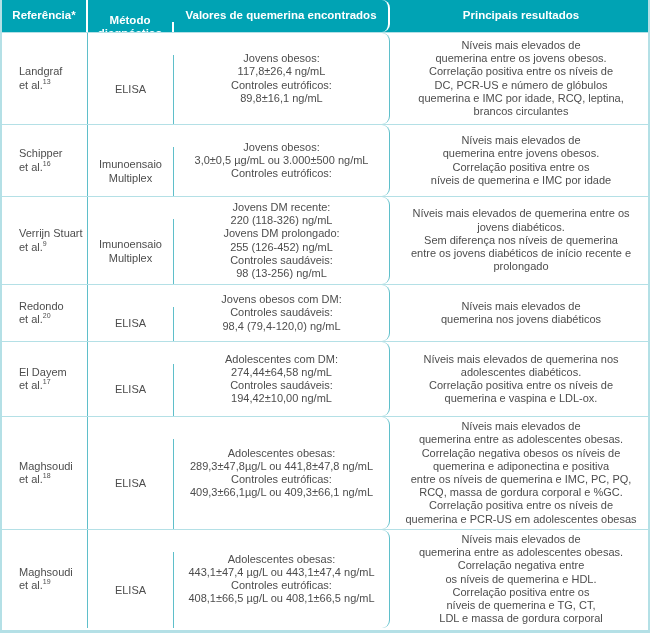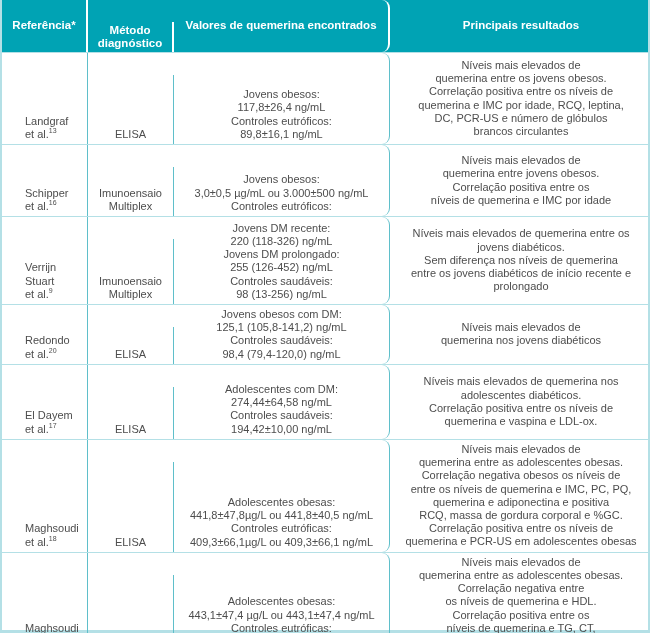--- a/index.html
+++ b/index.html
@@ -5,21 +5,21 @@
   html,body{margin:0;padding:0;background:#fff;}
   body{font-family:"Liberation Sans","DejaVu Sans",sans-serif;}
   #table{
     width:650px;height:633px;box-sizing:border-box;
     border-left:2px solid var(--line-light);
     border-right:2px solid var(--line-light);
     border-bottom:3px solid var(--line-light);
     display:flex;flex-direction:column;
   }
   #header{
-    display:flex;height:52px;background:var(--header-bg);
+    display:flex;height:32px;background:var(--header-bg);
     color:#fff;font-weight:bold;font-size:11.5px;flex:none;
   }
   .hcell{
     box-sizing:border-box;display:flex;align-items:center;justify-content:center;
     text-align:center;line-height:1.15;padding:2px 6px;
   }
   .hcell:not(:last-child){border-right:2px solid #fff;}
   .c1{width:86px;flex:none;}
   .c2{width:86px;flex:none;margin-top:22px;}
   .c3{width:216px;flex:none;border-radius:8px;}
@@ -32,22 +32,22 @@
   .row:nth-child(4){min-height:57px;}
   .row:nth-child(5){min-height:75px;}
   .row:nth-child(6){min-height:113px;}
   .row:nth-child(7){min-height:97px;}
   .cell{
     box-sizing:border-box;display:flex;flex-direction:column;
     align-items:center;justify-content:center;
     font-size:11px;color:var(--text);line-height:1.2;
     padding:3px 4px;text-align:center;
   }
-  .cell:not(:last-child){border-right:1px solid var(--line-strong);justify-content:flex-end;}
-  .cell.ref{align-items:flex-start;text-align:left;padding-left:23px;}
+  .cell:not(:last-child){border-right:1px solid var(--line-strong);}
+  .cell.ref{align-items:flex-start;text-align:left;padding-left:17px;}
   .cell .line{white-space:nowrap;line-height:13.2px;}
   sup{font-size:7px;line-height:0;}
 </style>
 </head>
 <body>
 
 <div id="table">
   <div id="header">
     <div class="hcell c1">Referência*</div>
     <div class="hcell c2">Método diagnóstico</div>
@@ -66,22 +66,22 @@
     <div class="cell values c3">
           <div class="line">Jovens obesos:</div>
           <div class="line">117,8±26,4 ng/mL</div>
           <div class="line">Controles eutróficos:</div>
           <div class="line">89,8±16,1 ng/mL</div>
         </div>
     <div class="cell results c4">
           <div class="line">Níveis mais elevados de</div>
           <div class="line">quemerina entre os jovens obesos.</div>
           <div class="line">Correlação positiva entre os níveis de</div>
+          <div class="line">DC, PCR-US e número de glóbulos</div>
           <div class="line">quemerina e IMC por idade, RCQ, leptina,</div>
-          <div class="line">DC, PCR-US e número de glóbulos</div>
           <div class="line">brancos circulantes</div>
         </div>
   </div>
 
   <div class="row">
     <div class="cell ref c1">
       <div>
         <span class="ref-line1">Schipper</span><br>
         <span class="ref-line2">et al.</span><sup class="ref-sup">16</sup>
       </div>
@@ -128,21 +128,20 @@
   <div class="row">
     <div class="cell ref c1">
       <div>
         <span class="ref-line1">Redondo</span><br>
         <span class="ref-line2">et al.</span><sup class="ref-sup">20</sup>
       </div>
     </div>
     <div class="cell method c2">ELISA</div>
     <div class="cell values c3">
           <div class="line">Jovens obesos com DM:</div>
-          <div class="line">125,1 (105,8-141,2) ng/mL</div>
           <div class="line">Controles saudáveis:</div>
           <div class="line">98,4 (79,4-120,0) ng/mL</div>
         </div>
     <div class="cell results c4">
           <div class="line">Níveis mais elevados de</div>
           <div class="line">quemerina nos jovens diabéticos</div>
         </div>
   </div>
 
   <div class="row">
@@ -170,30 +169,30 @@
   <div class="row">
     <div class="cell ref c1">
       <div>
         <span class="ref-line1">Maghsoudi</span><br>
         <span class="ref-line2">et al.</span><sup class="ref-sup">18</sup>
       </div>
     </div>
     <div class="cell method c2">ELISA</div>
     <div class="cell values c3">
           <div class="line">Adolescentes obesas:</div>
-          <div class="line">441,8±47,8µg/L ou 441,8±40,5 ng/mL</div>
+          <div class="line">289,3±47,8µg/L ou 441,8±47,8 ng/mL</div>
           <div class="line">Controles eutróficas:</div>
           <div class="line">409,3±66,1µg/L ou 409,3±66,1 ng/mL</div>
         </div>
     <div class="cell results c4">
           <div class="line">Níveis mais elevados de</div>
           <div class="line">quemerina entre as adolescentes obesas.</div>
           <div class="line">Correlação negativa obesos os níveis de</div>
+          <div class="line">quemerina e adiponectina e positiva</div>
           <div class="line">entre os níveis de quemerina e IMC, PC, PQ,</div>
-          <div class="line">quemerina e adiponectina e positiva</div>
           <div class="line">RCQ, massa de gordura corporal e %GC.</div>
           <div class="line">Correlação positiva entre os níveis de</div>
           <div class="line">quemerina e PCR-US em adolescentes obesas</div>
         </div>
   </div>
 
   <div class="row">
     <div class="cell ref c1">
       <div>
         <span class="ref-line1">Maghsoudi</span><br>

